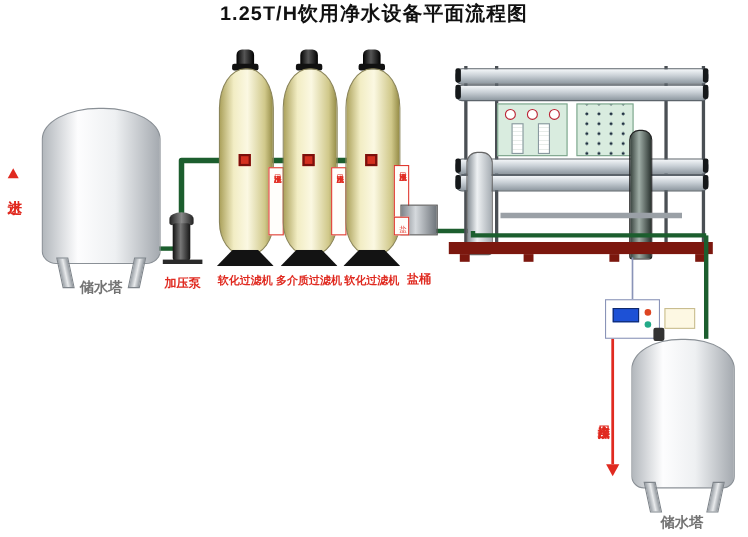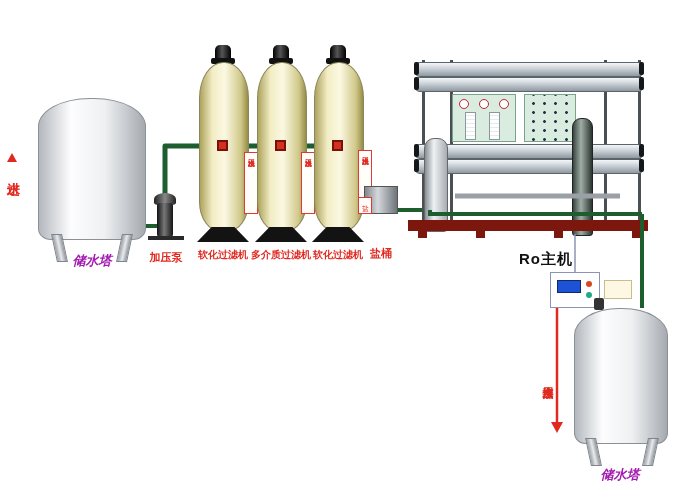--- a/index.html
+++ b/index.html
@@ -1,20 +1,20 @@
 <!DOCTYPE html>
 <html><head>
 <meta charset="utf-8">
 <style>
   html,body{margin:0;padding:0;background:#fff;font-family:"Liberation Sans",sans-serif;}
   #canvas{position:relative;width:680px;height:488px;background:#fff;overflow:hidden;}
   .abs{position:absolute;}
   .vtext{writing-mode:vertical-rl;text-orientation:upright;}
   .rlabel{color:#e02a20;font-weight:bold;}
-  .glabel{color:#a21caf;font-weight:bold;font-style:italic;}
+  .glabel{color:#737373;font-weight:bold;}
   .ctr{text-align:center;}
 
   
   .tank{background:linear-gradient(90deg,#b3b8bd,#fdfdfe 30%,#eef0f2 62%,#a5aab0);
         border:1px solid #8a9096;border-radius:48% 48% 12% 12% / 20% 20% 8% 8%;}
   .leg{background:linear-gradient(90deg,#9aa0a6,#e8eaec,#8f959b);border:1px solid #7f858b;}
 
   
   .vessel{background:linear-gradient(90deg,#ada35e,#f2edc4 26%,#fbf8e2 52%,#d0c88a 85%,#968d48);
           border:1px solid #8b855a;border-radius:24px 24px 22px 22px / 36px 36px 30px 30px;}
@@ -53,20 +53,21 @@
 <body>
 
 <div id="canvas">
 
   <svg class="abs" style="left:0;top:0;" width="680" height="488">
     <line x1="142" y1="226" x2="160" y2="226" stroke="#1c5e2e" stroke-width="4"></line>
     <polyline points="165,206 165,146 338,146" fill="none" stroke="#1c5e2e" stroke-width="5" stroke-linejoin="round"></polyline>
     <line x1="350" y1="210" x2="432" y2="210" stroke="#1c5e2e" stroke-width="4"></line>
   </svg>
 
+  <div class="abs ctr" style="left:0;top:6;width:680px;font-size:18px;font-weight:bold;letter-spacing:1px;color:#111;">1.25T/H饮用净水设备平面流程图</div>
 
   <div class="abs arrow-up" style="left:7px;top:153px;"></div>
   <div class="abs vtext rlabel" style="left:4px;top:172px;font-size:13px;">进水</div>
 
   <div class="abs tank" style="left:38px;top:98px;width:106px;height:140px;"></div>
   <div class="abs leg" style="left:54px;top:234px;width:9px;height:26px;transform:skewX(12deg);"></div>
   <div class="abs leg" style="left:119px;top:234px;width:9px;height:26px;transform:skewX(-12deg);"></div>
   <div class="abs glabel ctr" style="left:50px;top:252px;width:84px;font-size:13px;">储水塔</div>
 
   <div class="abs pumphead" style="left:154px;top:193px;width:22px;height:12px;"></div>
@@ -136,21 +137,20 @@
 
   <svg class="abs" style="left:0;top:0;" width="680" height="488">
     <line x1="455" y1="196" x2="620" y2="196" stroke="#9aa0a6" stroke-width="5"></line>
     <polyline points="430,210 430,214 642,214" fill="none" stroke="#1c5e2e" stroke-width="4"></polyline>
     <line x1="642" y1="214" x2="642" y2="308" stroke="#1c5e2e" stroke-width="4"></line>
     <line x1="575" y1="234" x2="575" y2="272" stroke="#8a94b8" stroke-width="1.5"></line>
     <line x1="557" y1="306" x2="557" y2="422" stroke="#e02a20" stroke-width="2.5"></line>
     <polygon points="551,422 563,422 557,433" fill="#e02a20"></polygon>
   </svg>
 
-  <div class="abs ctr" style="left:508px;top:250px;width:76px;font-size:15px;font-weight:bold;color:#111;letter-spacing:1px;">Ro主机</div>
 
   <div class="abs ctrlbox" style="left:550px;top:272px;width:48px;height:34px;">
     <div class="abs display" style="left:6px;top:7px;width:22px;height:11px;"></div>
     <div class="abs btn" style="left:35px;top:8px;width:6px;height:6px;background:#d42;"></div>
     <div class="abs btn" style="left:35px;top:19px;width:6px;height:6px;background:#2a8;"></div>
   </div>
   <div class="abs auxbox" style="left:604px;top:280px;width:26px;height:17px;"></div>
 
   <div class="abs nozzle" style="left:594px;top:298px;width:10px;height:12px;"></div>
   <div class="abs tank" style="left:574px;top:308px;width:92px;height:134px;"></div>

